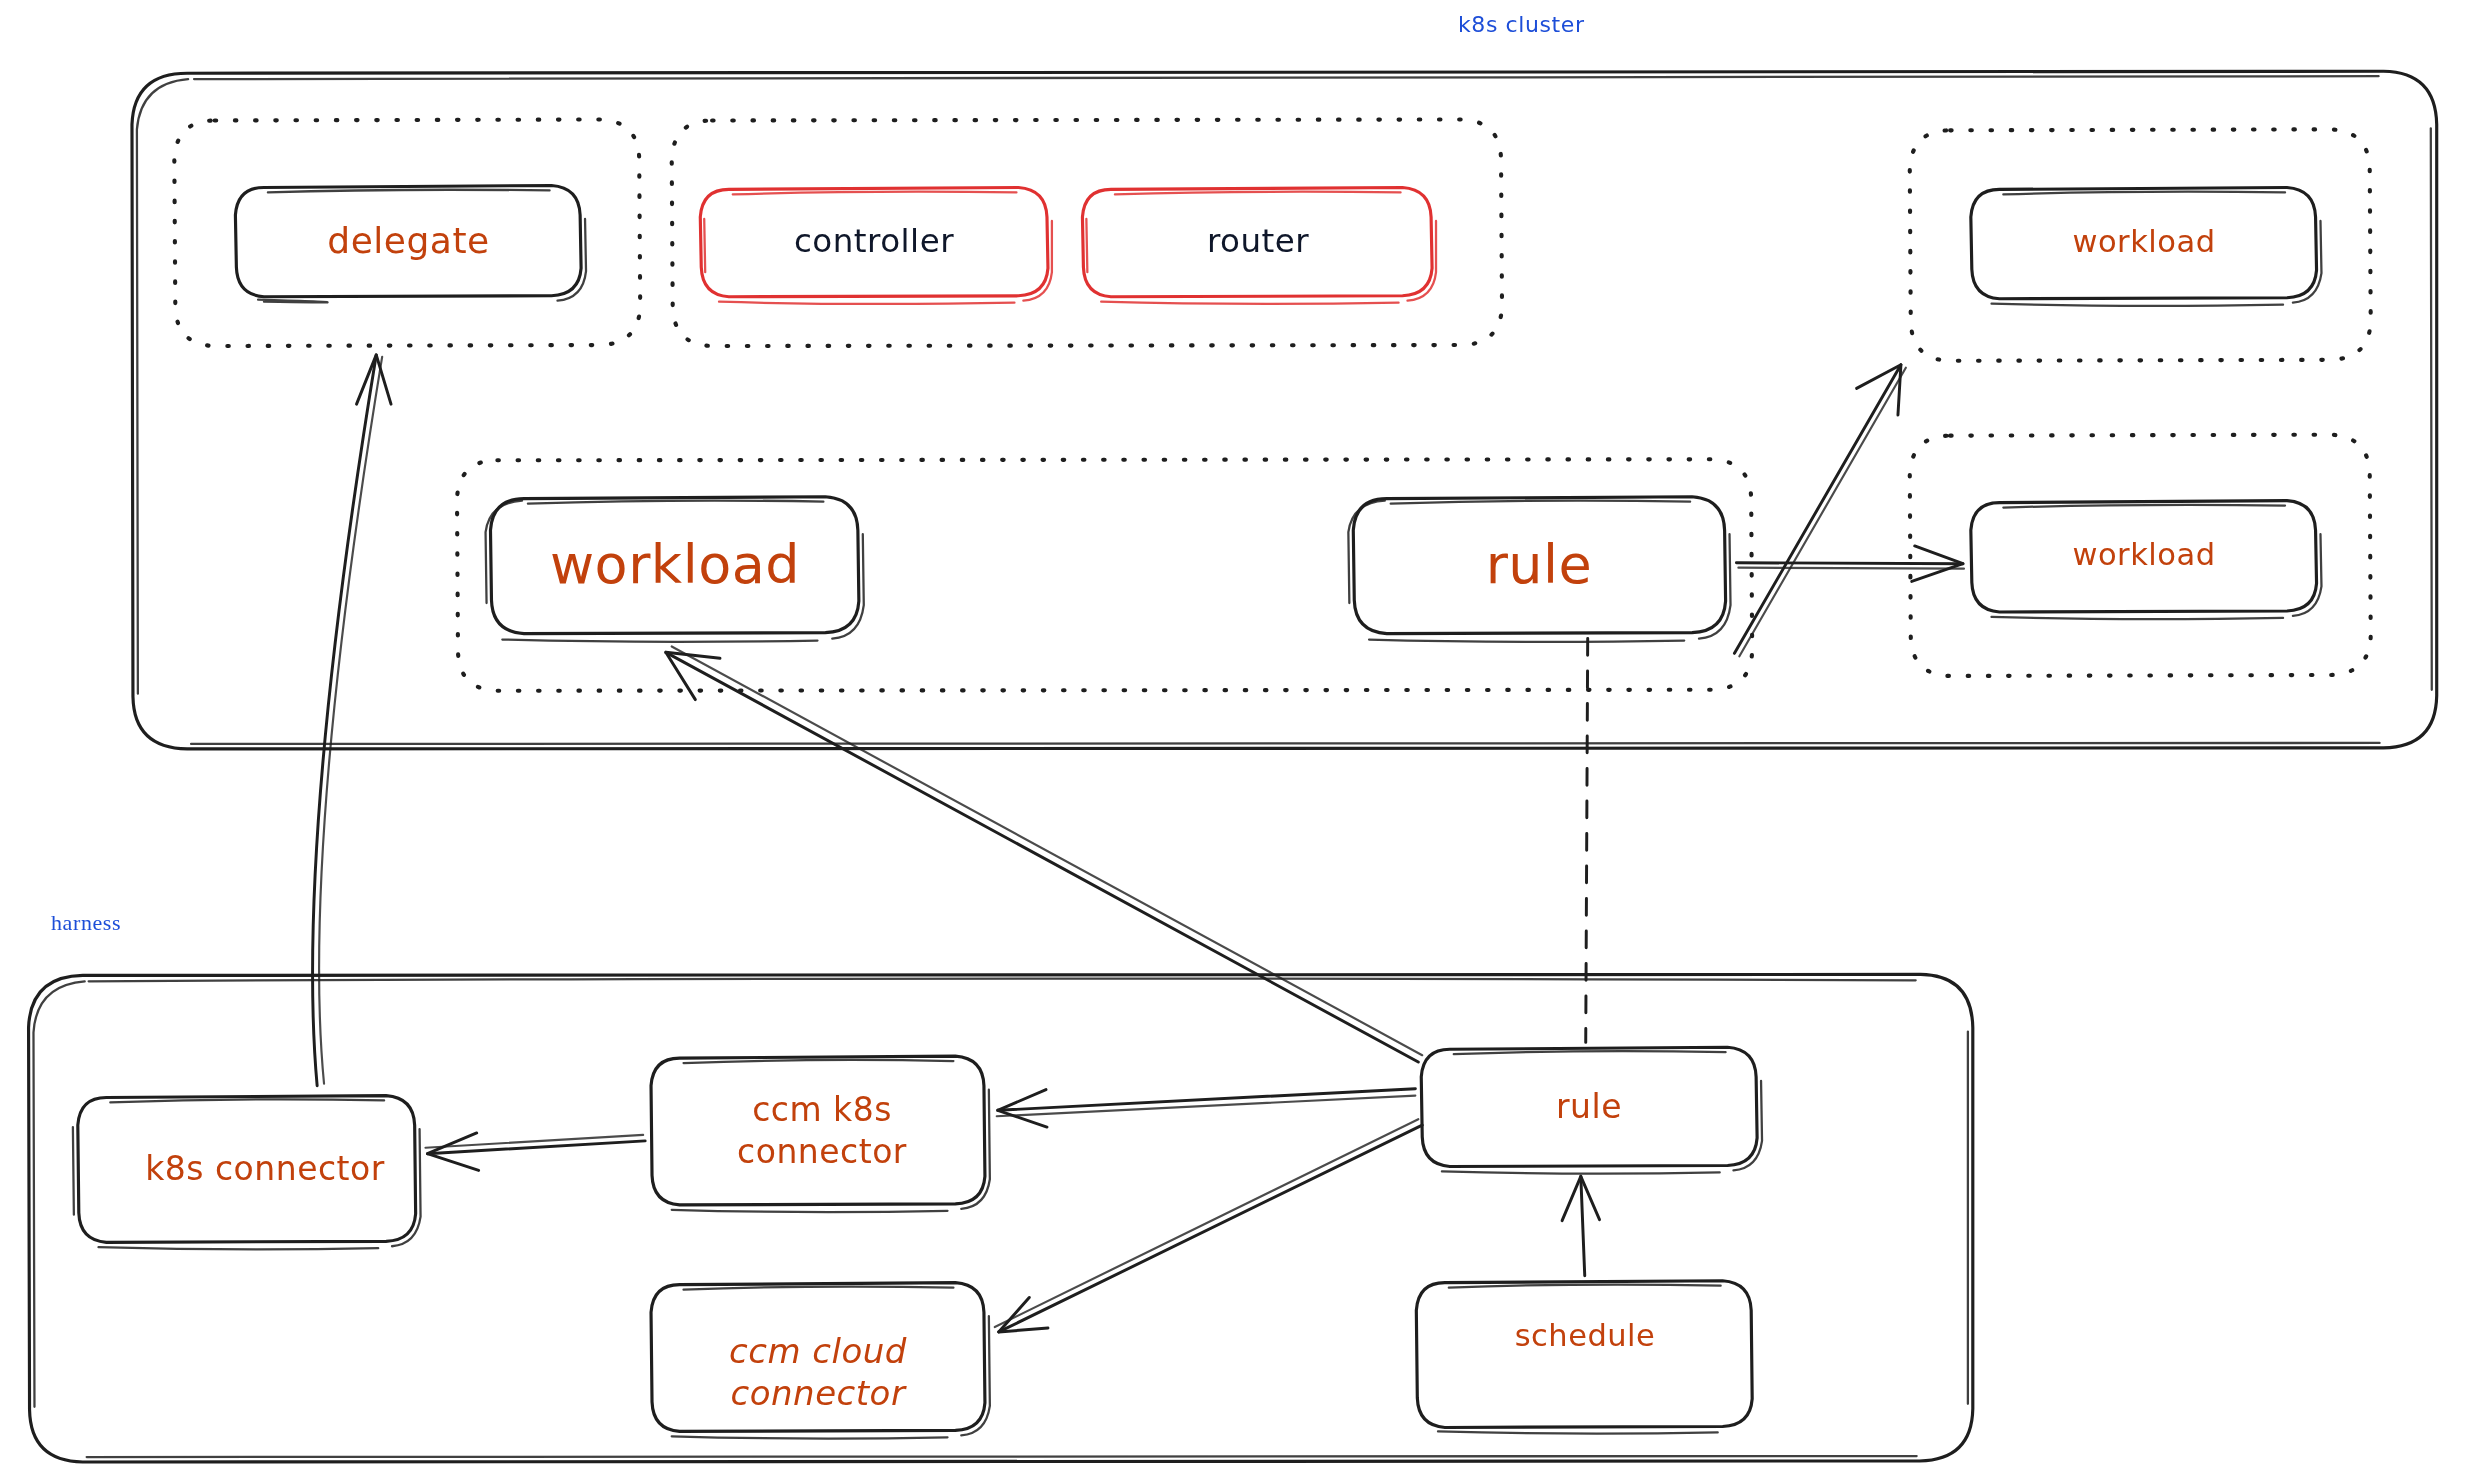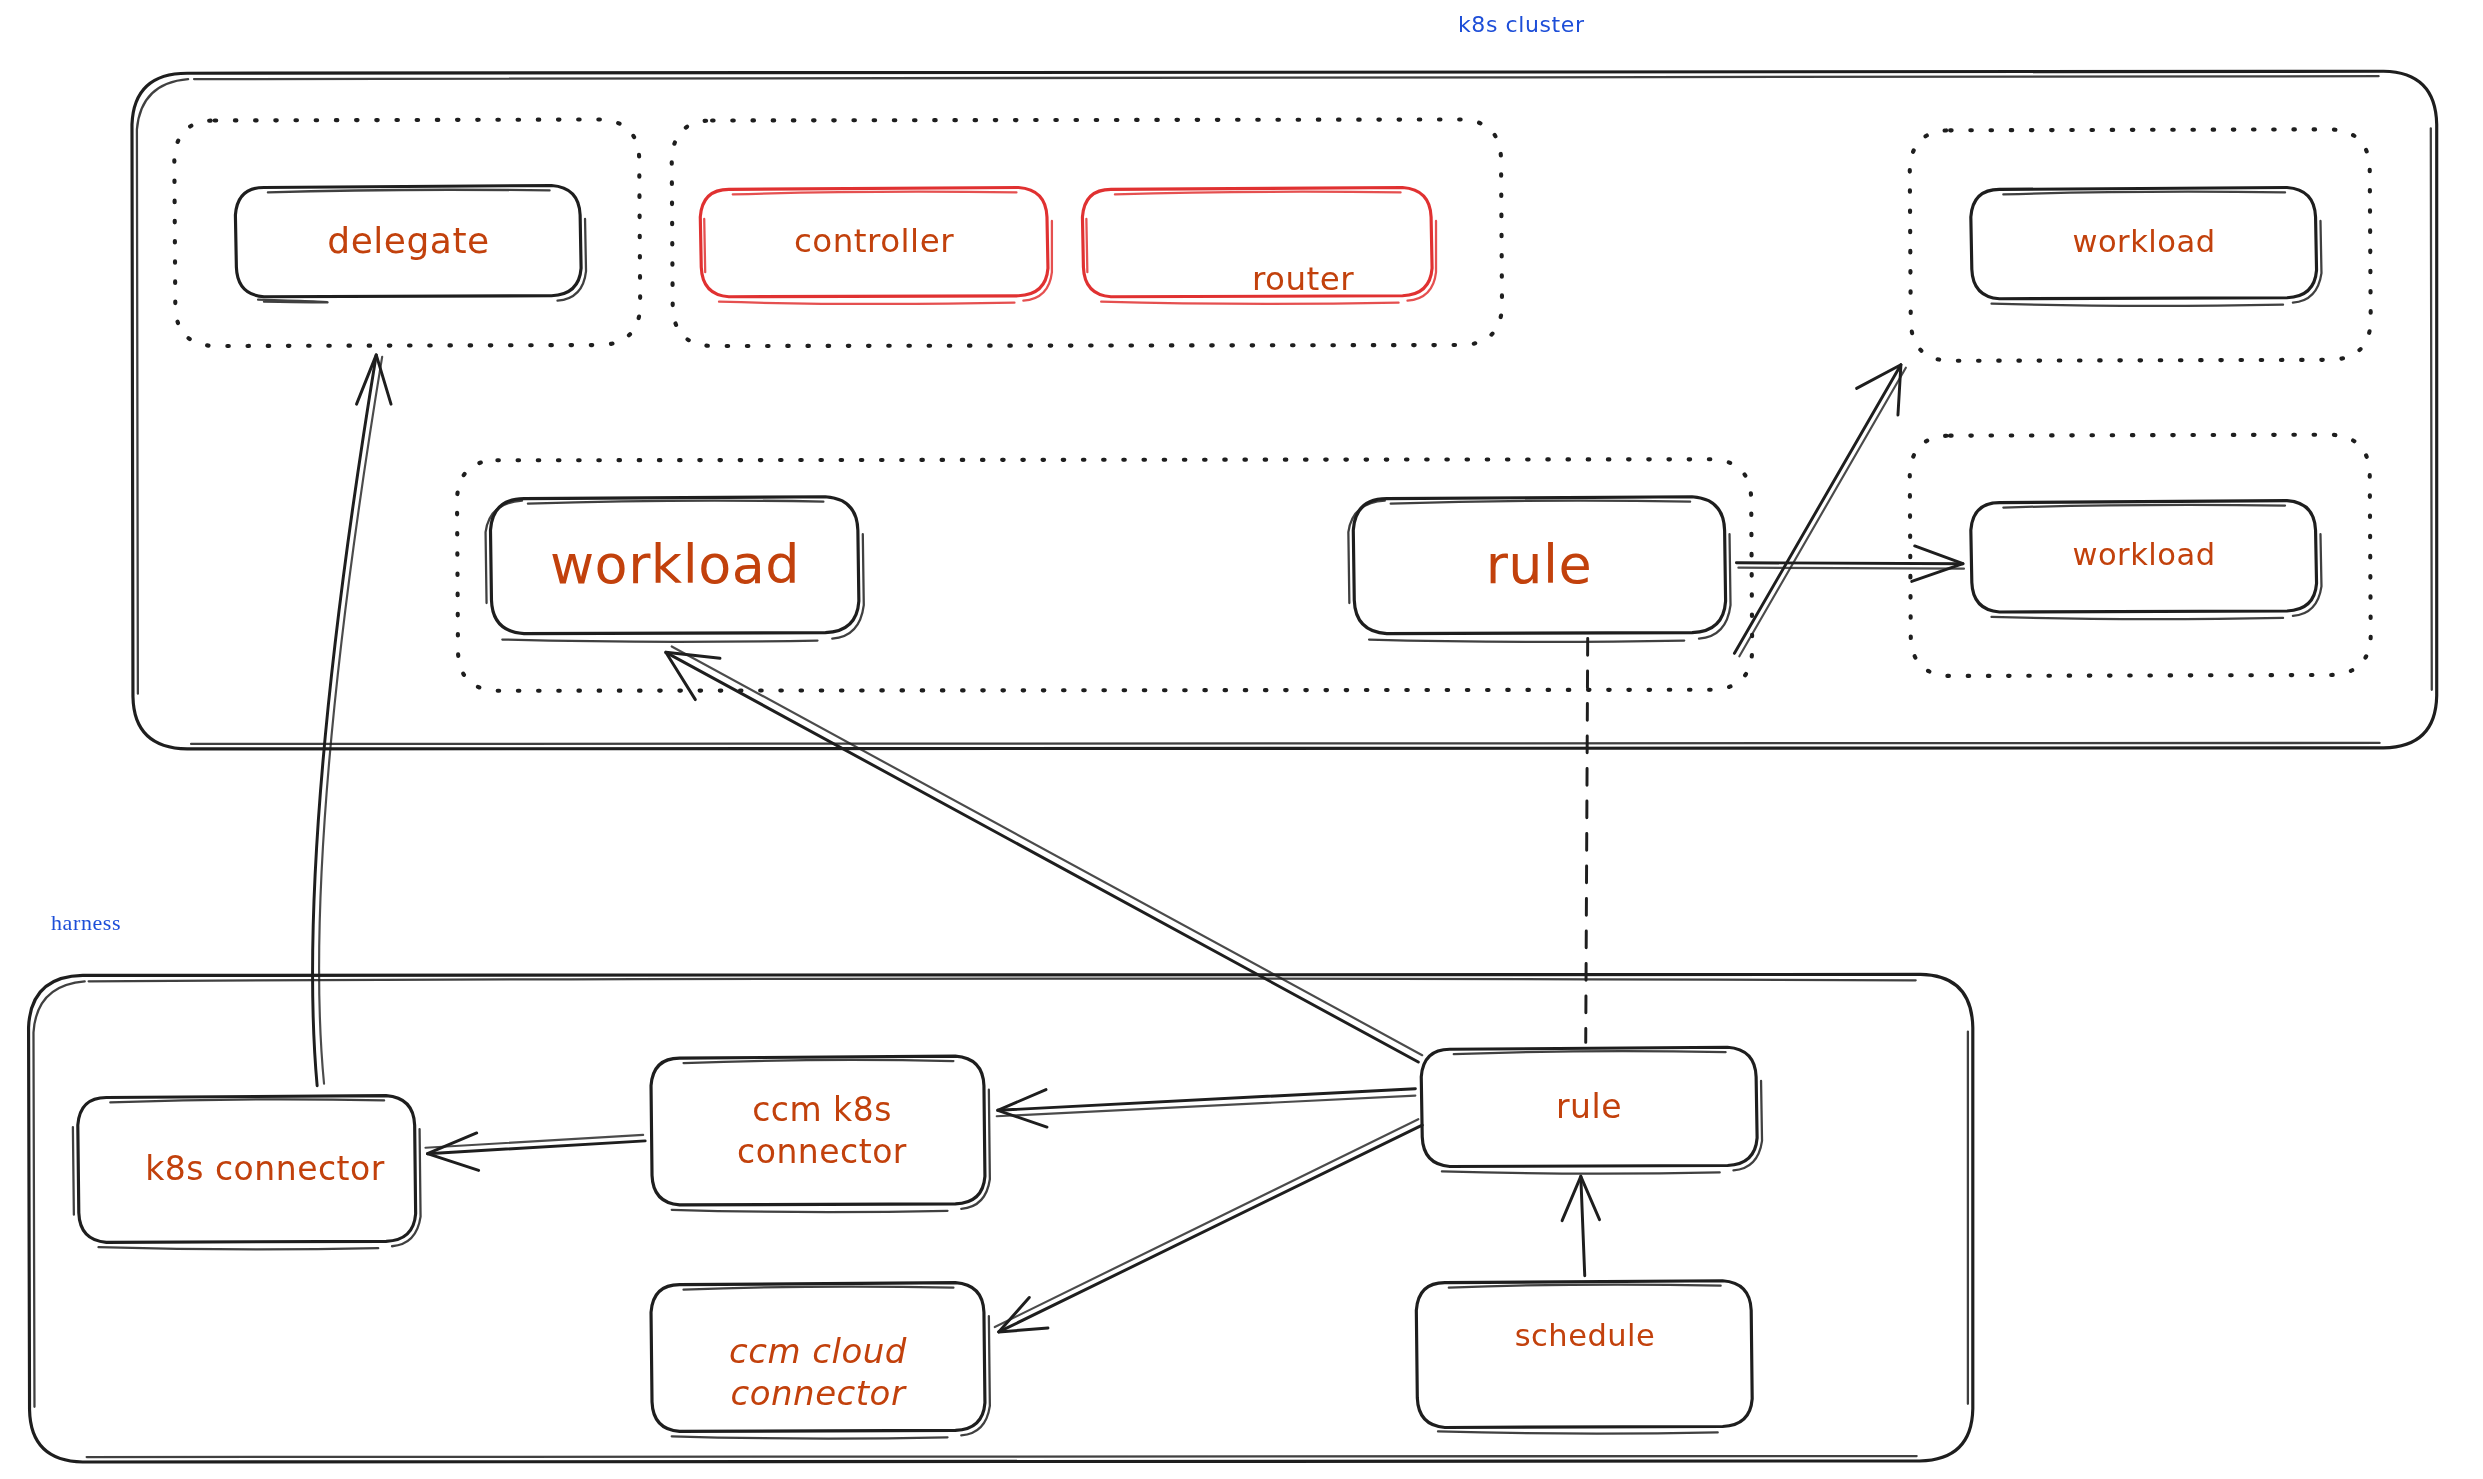--- a/index.html
+++ b/index.html
@@ -31,21 +31,21 @@
     text-align: center;
     color: #c2410c;
     font-family: "DejaVu Sans", sans-serif;
     font-weight: 400;
     letter-spacing: 0.5px;
     line-height: 1.25;
     white-space: pre-line;
     pointer-events: none;
     user-select: none;
   }
-  .label.red { color: #c2410c; }
+  .label.red { color: #0f172a; }
   .grp-label {
     position: absolute;
     color: #1d4ed8;
     font-family: "DejaVu Sans", sans-serif;
     font-size: 22px;
     letter-spacing: 0.6px;
     white-space: nowrap;
     user-select: none;
   }
   .hit {
@@ -244,21 +244,21 @@
   </svg>
 
   <div class="grp-label" style="left:1458px; top:11.8px;">k8s cluster</div>
 
   <div class="grp-label" style="left:51px; top:910px;font-family:Liberation Serif, serif;">harness</div>
 
   <div class="label" style="left:236px; top:185px; width:345px; height:111px; font-size:36px;">delegate</div>
 
   <div class="label red" style="left:700px; top:187px; width:348px; height:109px; font-size:32.5px;">controller</div>
 
-  <div class="label red" style="left:1128px; top:187px; width:350px; height:109px; font-size:32.5px;margin-top:38px;">router</div>
+  <div class="label red" style="left:1083px; top:187px; width:350px; height:109px; font-size:32.5px;">router</div>
 
   <div class="label" style="left:1971px; top:187px; width:346px; height:111px; font-size:30.5px;">workload</div>
 
   <div class="label" style="left:1971px; top:500px; width:346px; height:111px; font-size:30.5px;">workload</div>
 
   <div class="label" style="left:491px; top:496px; width:368px; height:137px; font-size:54px;">workload</div>
 
   <div class="label" style="left:1353px; top:496px; width:372px; height:137px; font-size:54px;">rule</div>
 
   <div class="label" style="left:78px; top:1095px; width:374px; height:147px; font-size:33px;">k8s connector</div>

